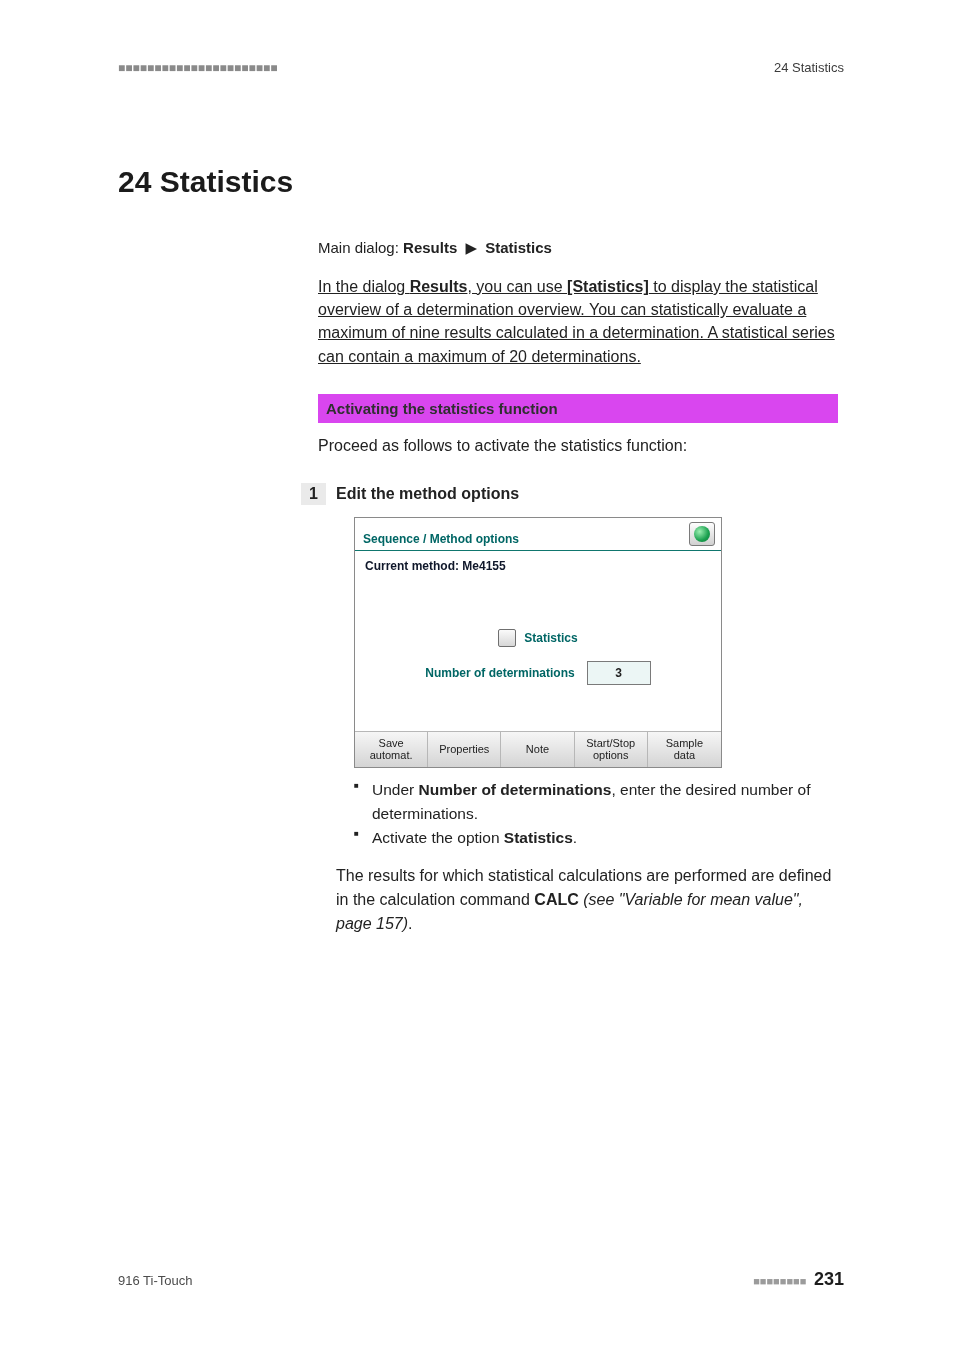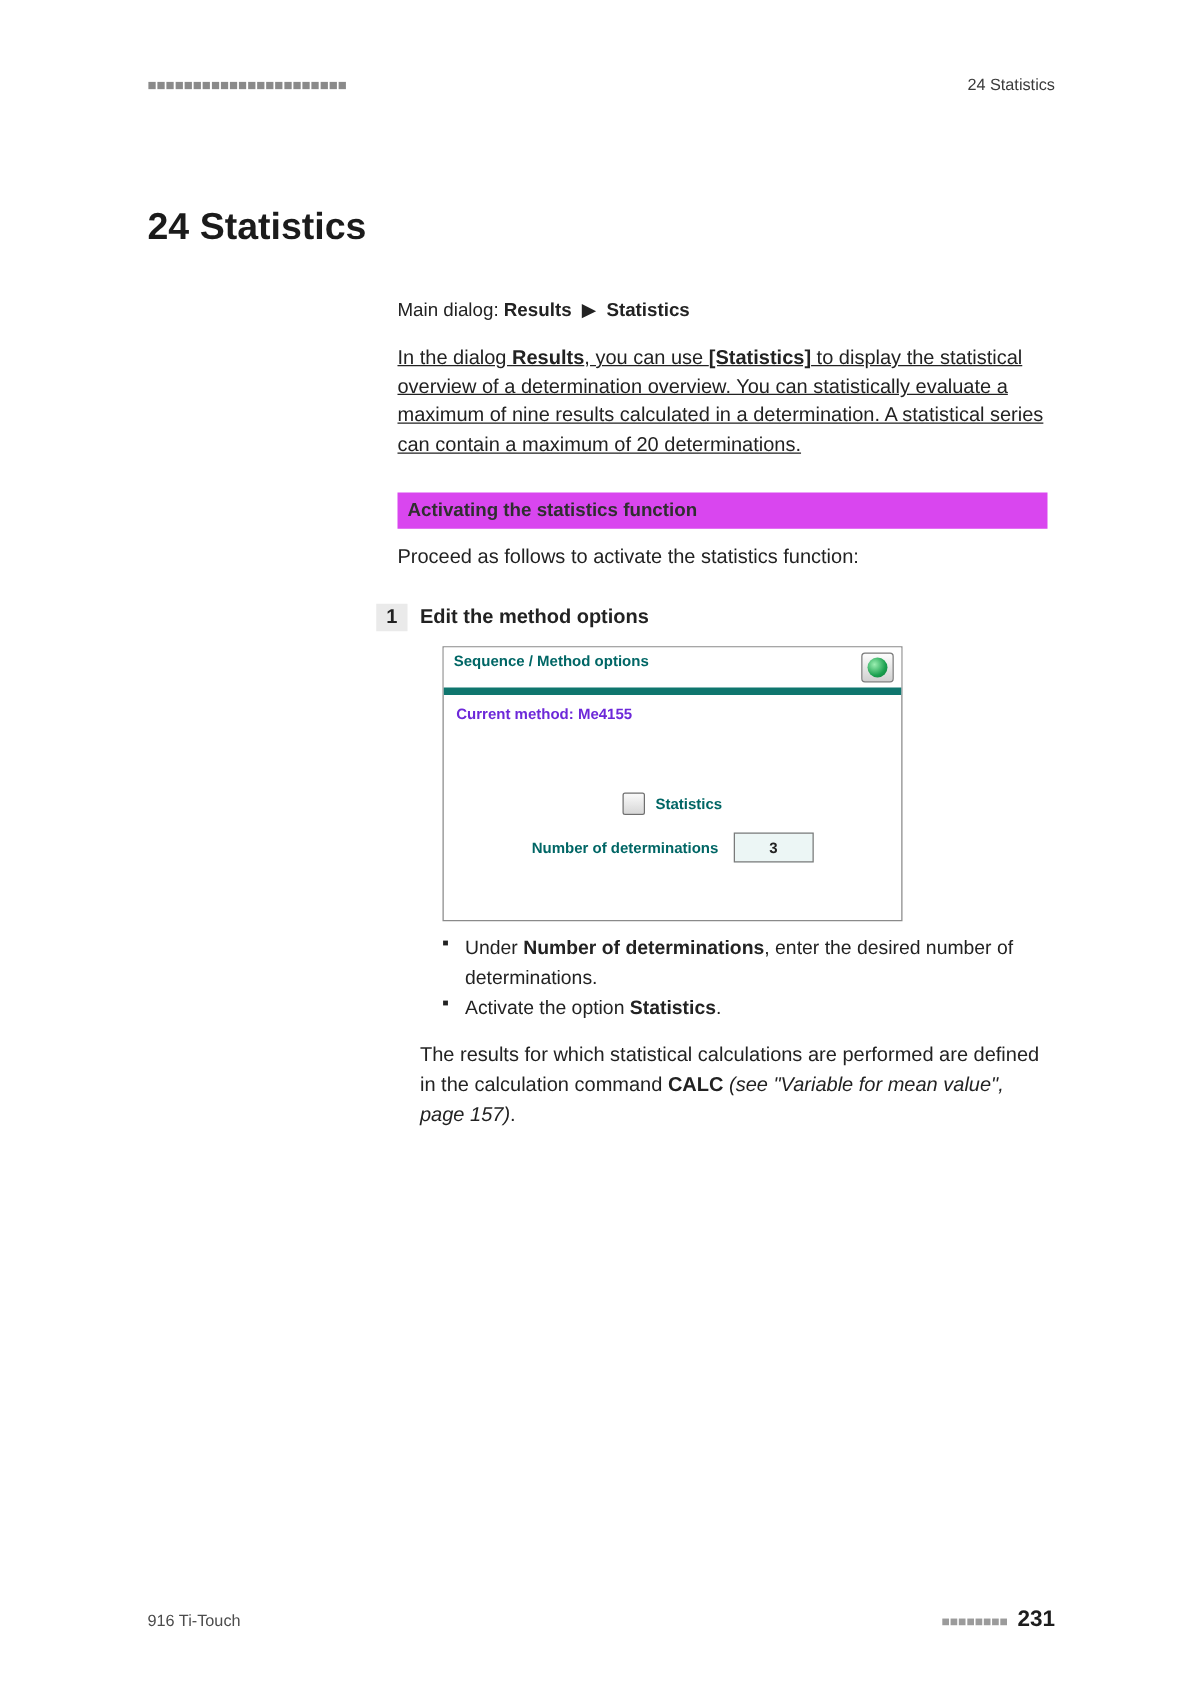--- a/index.html
+++ b/index.html
@@ -64,40 +64,40 @@
   }
   .dialog {
     border: 1px solid #8a8a8a;
     width: 368px;
     margin: 8px 0 10px 18px;
     font-family: Tahoma, Arial, sans-serif;
     font-size: 12px;
     background: #fff;
   }
   .dlg-title {
-    display: flex; justify-content: space-between; align-items: flex-start;
+    display: flex; justify-content: space-between; align-items: flex-end;
     background: #fff;
     color: #006665;
     font-weight: 700;
     padding: 4px 6px 4px 8px;
-    border-bottom: 6px solid #0f766e;
+    border-bottom: 1px solid #0f766e;
   }
   .dlg-home {
     width: 26px; height: 24px;
     border: 1px solid #7a7a7a;
     border-radius: 3px;
     background: linear-gradient(#fefefe,#d0d0d0);
     display: flex; align-items: center; justify-content: center;
   }
   .home-swirl {
     width: 16px; height: 16px; border-radius: 50%;
     background: radial-gradient(circle at 35% 35%, #9befb1 0%, #1aa04f 60%, #0b7a36 100%);
   }
   .dlg-body { padding: 8px 10px 6px 10px; }
-  .dlg-current { color: #6d28d9; font-weight: 700; margin-bottom: 56px; }
+  .dlg-current { color: #0f172a; font-weight: 700; margin-bottom: 56px; }
   .dlg-row { display: flex; align-items: center; justify-content: center; margin-bottom: 14px; }
   .dlg-row.shift { justify-content: center;  }
   .chk {
     width: 18px; height: 18px;
     border: 1px solid #6f6f6f; border-radius: 2px;
     background: linear-gradient(#fafafa,#d7d7d7);
     margin-right: 8px;
   }
   .chk-label { color: #006665; font-weight: 700; }
   .dlg-row.numrow { justify-content: center; padding-left: 0; margin-bottom: 40px; }
@@ -124,21 +124,21 @@
     color: #222;
     min-height: 34px;
     display: flex; align-items: center; justify-content: center;
     white-space: pre-line;
   }
   .dlg-btn:last-child { border-right: none; }
   .closing { font-size: 16px; line-height: 1.5; margin-top: 14px; padding-left:0; }
   .closing .italic { font-style: italic; }
   .footer-row {
     position: absolute;
-    bottom: 44px; left: 118px; right: 110px;
+    bottom: 60px; left: 118px; right: 110px;
     display: flex; justify-content: space-between; align-items: baseline;
     font-size: 13px; color: #4c4c4c;
   }
   .footer-dashes { color: #9b9b9b; letter-spacing: 0; font-weight: bold; font-size: 11px; }
   .page-num { font-size: 18px; font-weight: 800; color: #1d1d1d; margin-left: 4px; }
   b { font-weight: 700; }
 </style>
 </head>
 <body>
 
@@ -186,20 +186,30 @@
           <div class="dlg-current">Current method: Me4155</div>
           <div class="dlg-row shift">
             <div class="chk"></div>
             <span class="chk-label">Statistics</span>
           </div>
           <div class="dlg-row numrow">
             <span class="num-label">Number of determinations</span>
             <div class="num-field">3</div>
           </div>
         </div>
+        <div class="dlg-footer">
+          <div class="dlg-btn">Save
+automat.</div>
+          <div class="dlg-btn">Properties</div>
+          <div class="dlg-btn">Note</div>
+          <div class="dlg-btn">Start/Stop
+options</div>
+          <div class="dlg-btn">Sample
+data</div>
+        </div>
       </div>
 
       <ul class="bullets">
         <li>
           <span>Under </span><b>Number of determinations</b><span>, enter the desired number of determinations.</span>
         </li>
         <li>
           <span>Activate the option </span><b>Statistics</b><span>.</span>
         </li>
       </ul>

